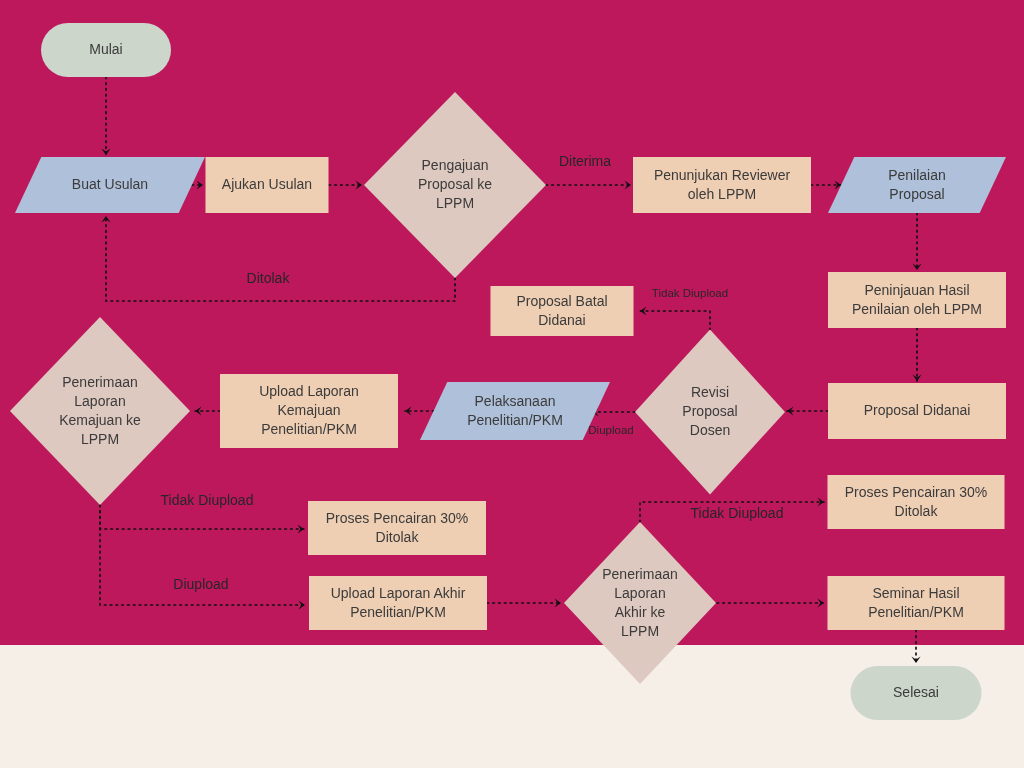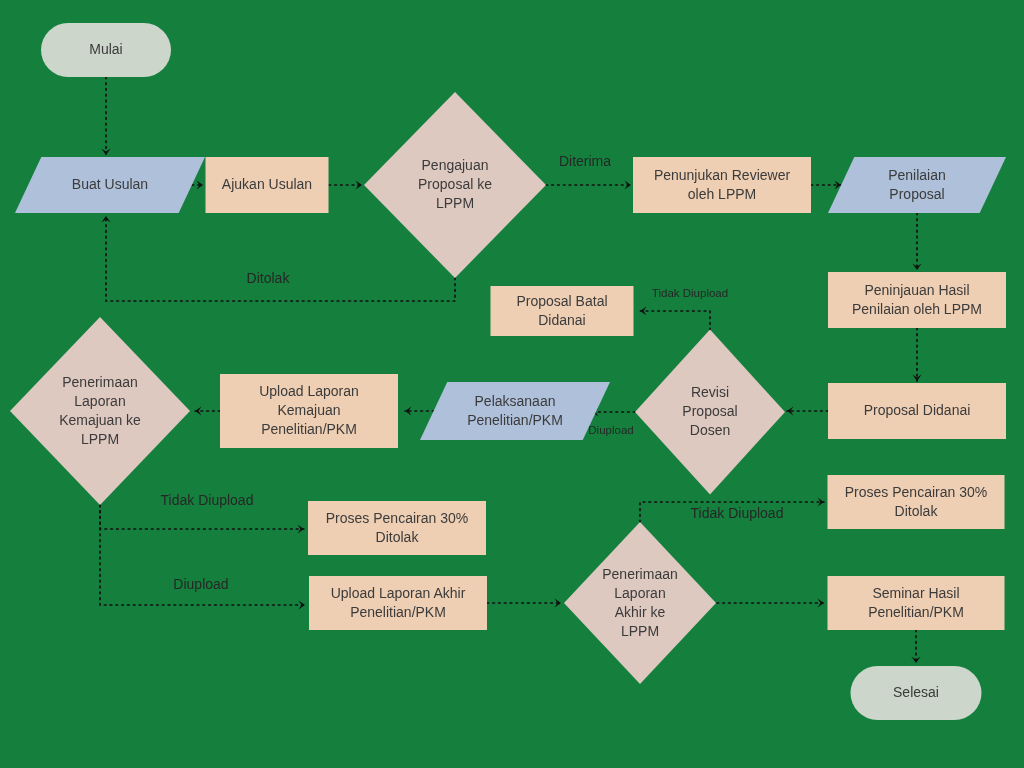--- a/index.html
+++ b/index.html
@@ -9,22 +9,22 @@
   }
   body {
     width: 1024px;
     height: 768px;
     overflow: hidden;
     font-family: "Liberation Sans", sans-serif;
   }
   #flow-root {
     position: relative;
     width: 1024px;
-    height: 768px;
-    background: #15803d;
+    height: 645px;
+    background: #be185d;
   }
   svg.flow-canvas {
     position: absolute;
     left: 0;
     top: 0;
     width: 1024px;
     height: 768px;
     display: block;
   }
   .node-shape { stroke: none; }

